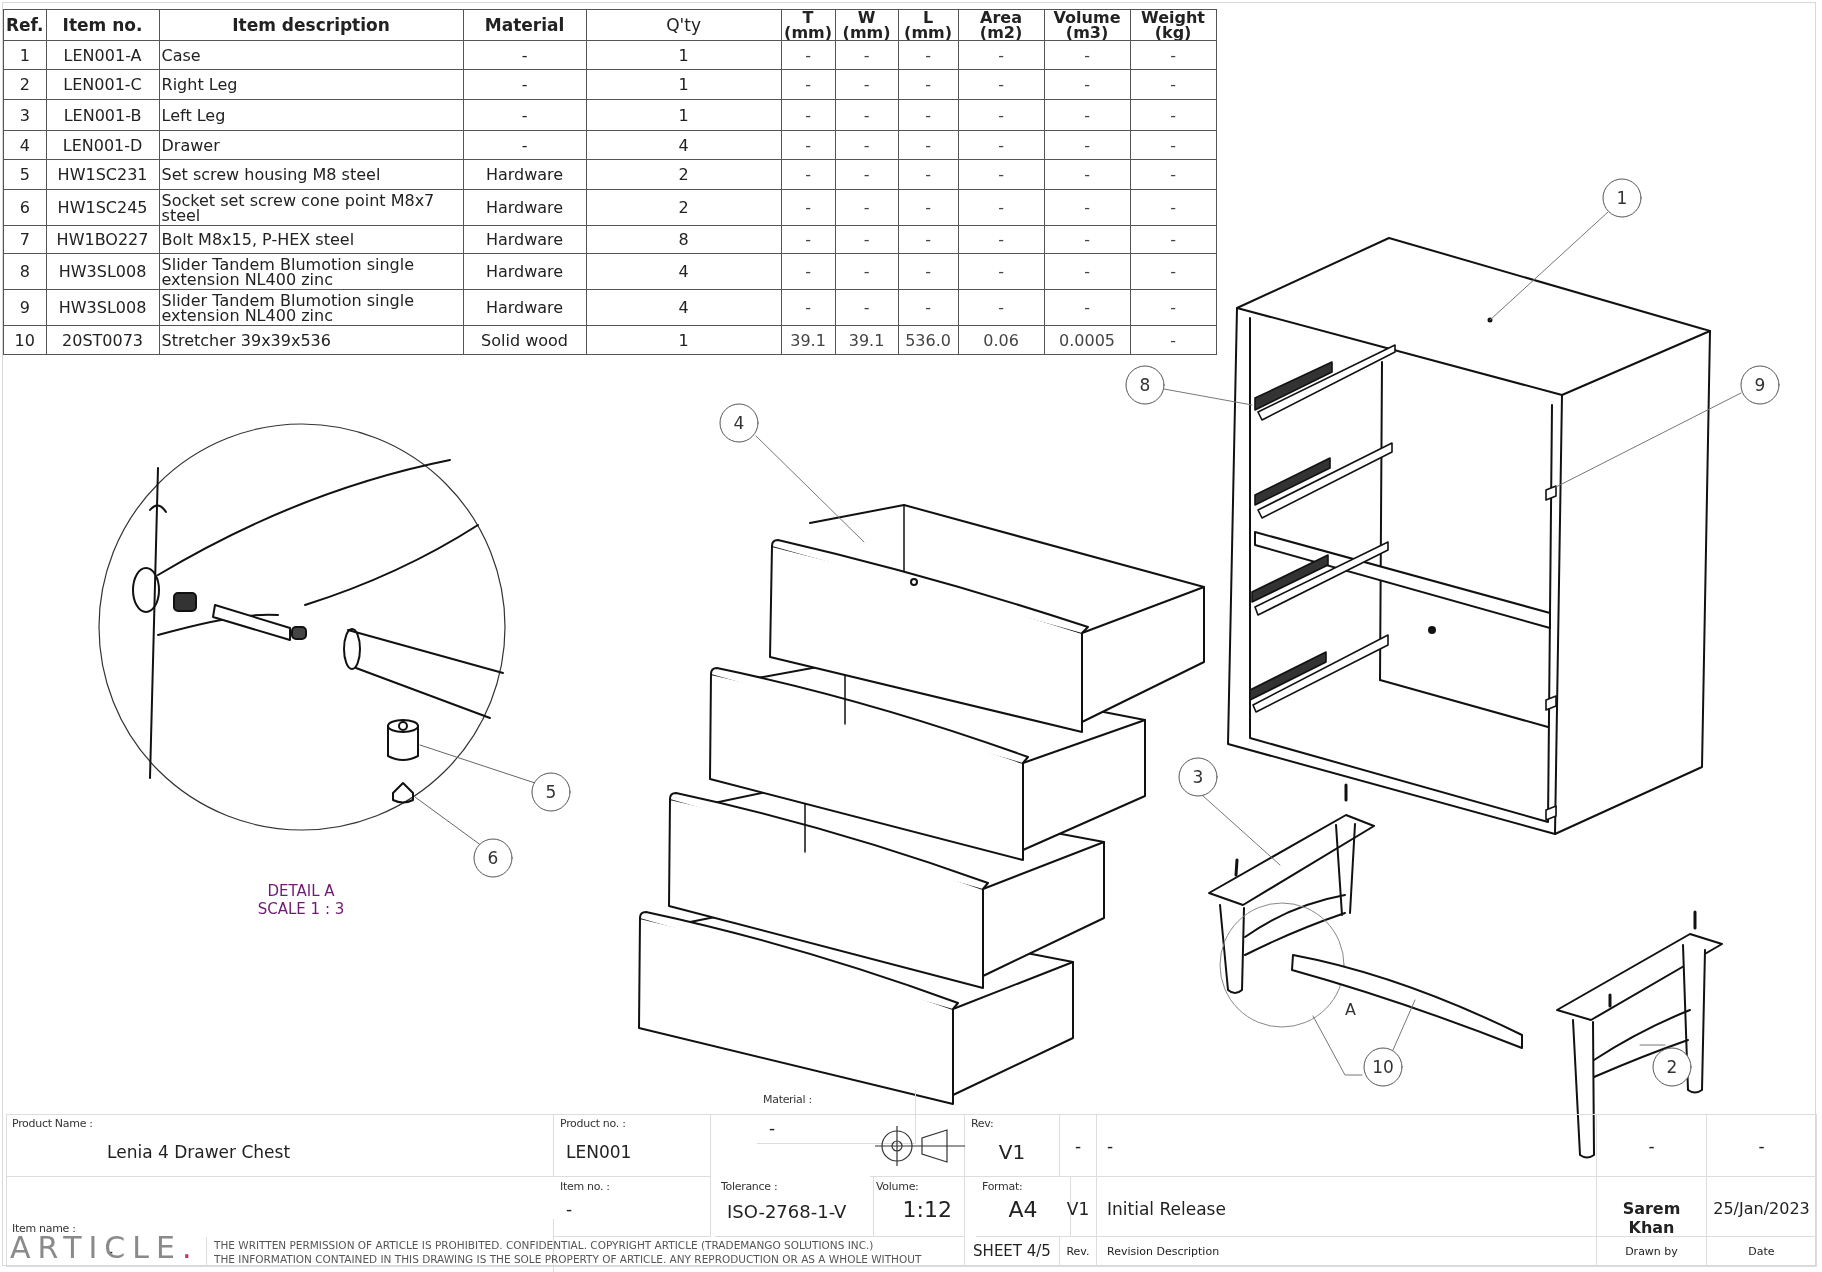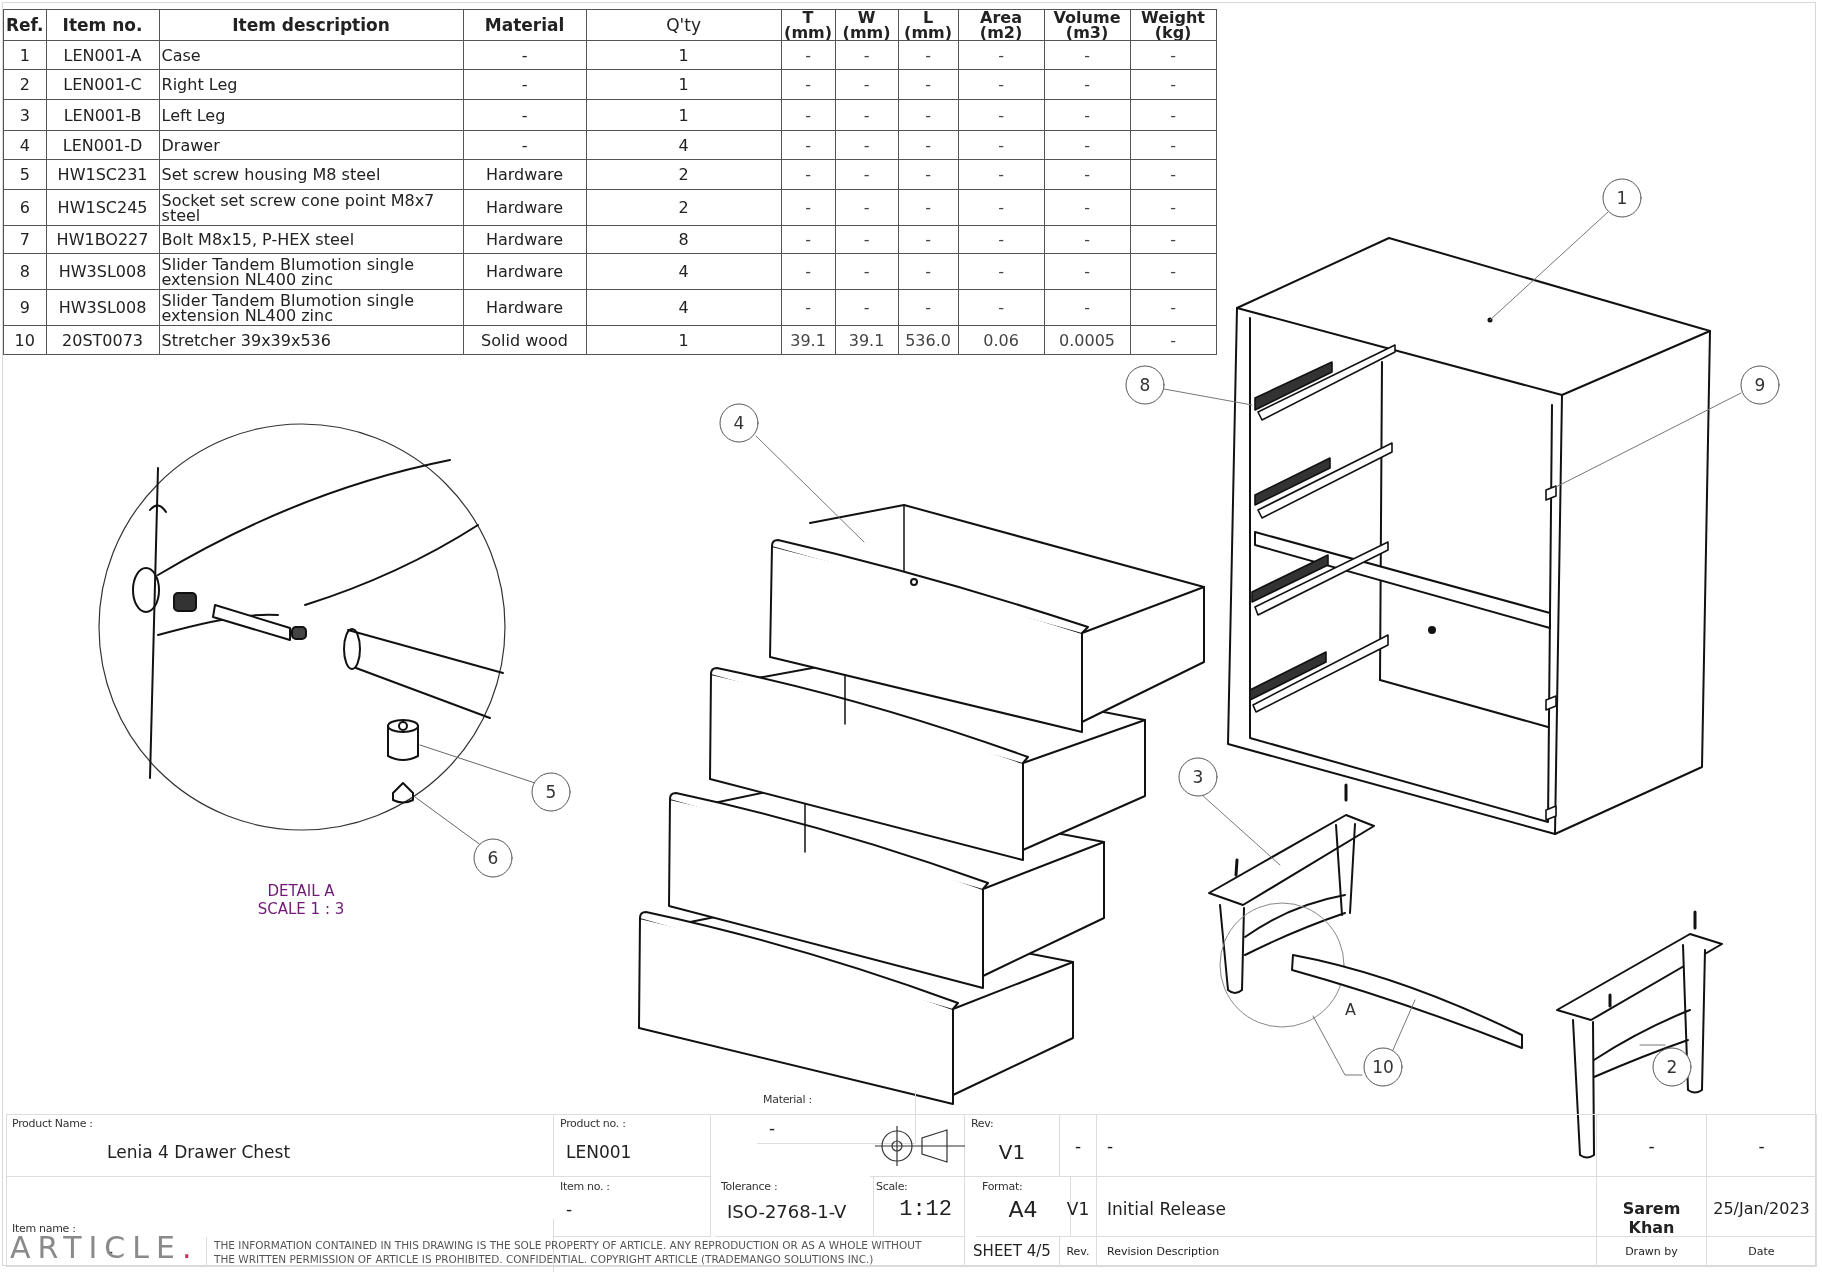--- a/index.html
+++ b/index.html
@@ -436,22 +436,22 @@
   </div>
   <div class="cell" style="left:554px;top:1177px;width:157px;height:60px;">
     <span class="lbl">Item no. :</span>
     <span class="val" style="left:12px;top:22px;">-</span>
   </div>
   <div class="cell" style="left:669px;top:1177px;width:159px;height:60px;margin-left:46px;">
     <span class="lbl">Tolerance :</span>
     <span class="val" style="left:12px;top:24px;font-size:18px;">ISO-2768-1-V</span>
   </div>
   <div class="cell" style="left:870px;top:1177px;width:95px;height:60px;">
-    <span class="lbl">Scale:</span>
-    <span class="val-big" style="right:12px;top:20px;font-family:Liberation Mono, monospace;">1:12</span>
+    <span class="lbl">Volume:</span>
+    <span class="val-big" style="right:12px;top:20px;">1:12</span>
   </div>
   <div class="cell" style="left:965px;top:1177px;width:95px;height:60px;margin-left:11px;">
     <span class="lbl">Format:</span>
     <span class="val-big center" style="top:20px;">A4</span>
   </div>
   <div class="cell" style="left:1060px;top:1177px;width:37px;height:60px;">
     <span class="val center" style="top:22px;">V1</span>
   </div>
   <div class="cell" style="left:1097px;top:1177px;width:500px;height:60px;">
     <span class="val" style="left:10px;top:22px;">Initial Release</span>
@@ -476,16 +476,16 @@
   </div>
   <div class="cell" style="left:1597px;top:1237px;width:110px;height:30px;">
     <span class="center" style="position:absolute;top:8px;font-size:11px;">Drawn by</span>
   </div>
   <div class="cell" style="left:1707px;top:1237px;width:110px;height:30px;">
     <span class="center" style="position:absolute;top:8px;font-size:11px;">Date</span>
   </div>
 
   <div class="logo" style="top:1230px;"><span>ARTICLE</span><span class="dot">.</span></div>
   <div class="notice" style="top:1238px;">
+    <div>THE WRITTEN PERMISSION OF ARTICLE IS PROHIBITED.  CONFIDENTIAL. COPYRIGHT ARTICLE (TRADEMANGO SOLUTIONS INC.)</div>
     <div>THE INFORMATION CONTAINED IN THIS DRAWING IS THE SOLE PROPERTY OF ARTICLE. ANY REPRODUCTION OR AS A WHOLE WITHOUT</div>
-    <div>THE WRITTEN PERMISSION OF ARTICLE IS PROHIBITED.  CONFIDENTIAL. COPYRIGHT ARTICLE (TRADEMANGO SOLUTIONS INC.)</div>
   </div>
 </div>
 
 </body></html>

